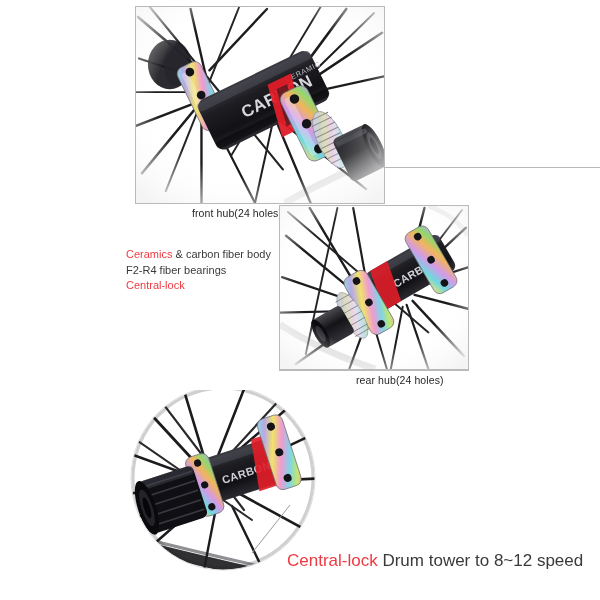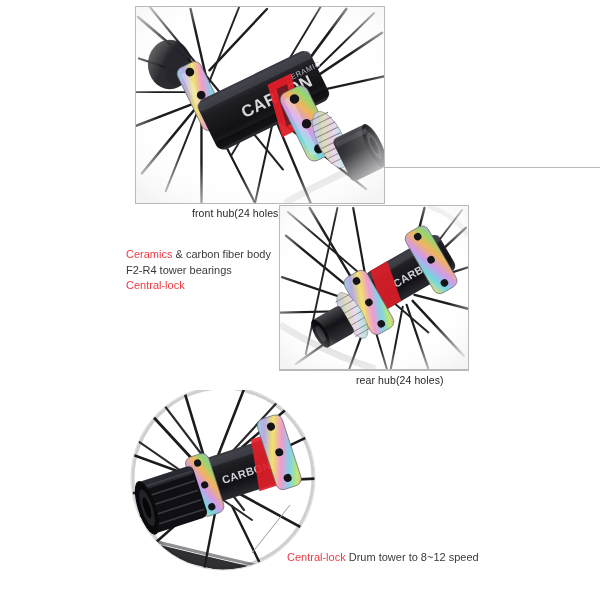--- a/index.html
+++ b/index.html
@@ -59,21 +59,21 @@
   }
   #spec-block .line { display: block; }
   .red { color: #ee3a42; }
   .dark { color: #3a3a3a; }
 
   
   #caption-drum {
     position: absolute;
     left: 287px;
     top: 551px;
-    font-size: 11px;
+    font-size: 17px;
     color: #3a3a3a;
     white-space: nowrap;
   }
 
   
   .rule {
     position: absolute;
     background: #b9b9b9;
   }
   #rule-front-right { left: 385px; top: 167px; width: 215px; height: 1px; }
@@ -220,21 +220,21 @@
     </svg>
   </div>
 
   <div class="rule" id="rule-front-under"></div>
   <div class="rule" id="rule-front-right"></div>
 
   <div class="caption" id="caption-front">front hub(24 holes)</div>
 
   <div id="spec-block">
     <span class="line"><span class="red">Ceramics</span><span class="dark"> &amp; carbon fiber body</span></span>
-    <span class="line"><span class="dark">F2-R4 tower bearings</span></span>
+    <span class="line"><span class="dark">F2-R4 fiber bearings</span></span>
     <span class="line"><span class="red">Central-lock</span></span>
   </div>
 
   <div class="panel bordered" id="panel-rear">
     <svg viewBox="0 0 190 165" preserveAspectRatio="none">
       <rect x="0" y="0" width="190" height="165" fill="#ffffff"></rect>
 
       <path d="M 0 120 Q 40 146 96 165" stroke="#d4d4d4" stroke-width="7" fill="none" opacity="0.8"></path>
       <path d="M 150 0 Q 178 10 190 30" stroke="#d4d4d4" stroke-width="5" fill="none" opacity="0.55"></path>
 

